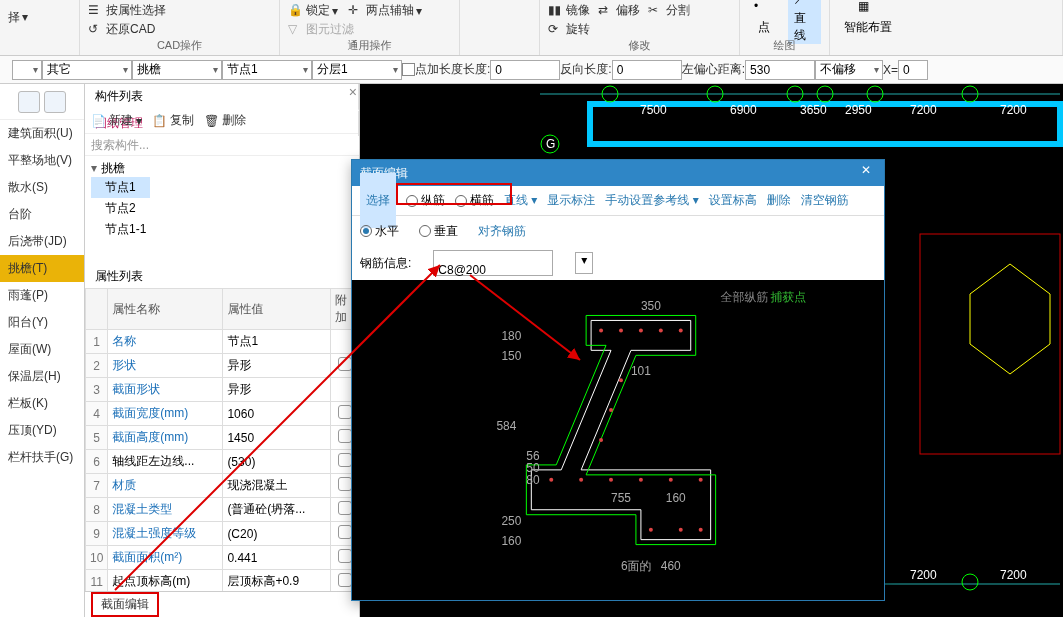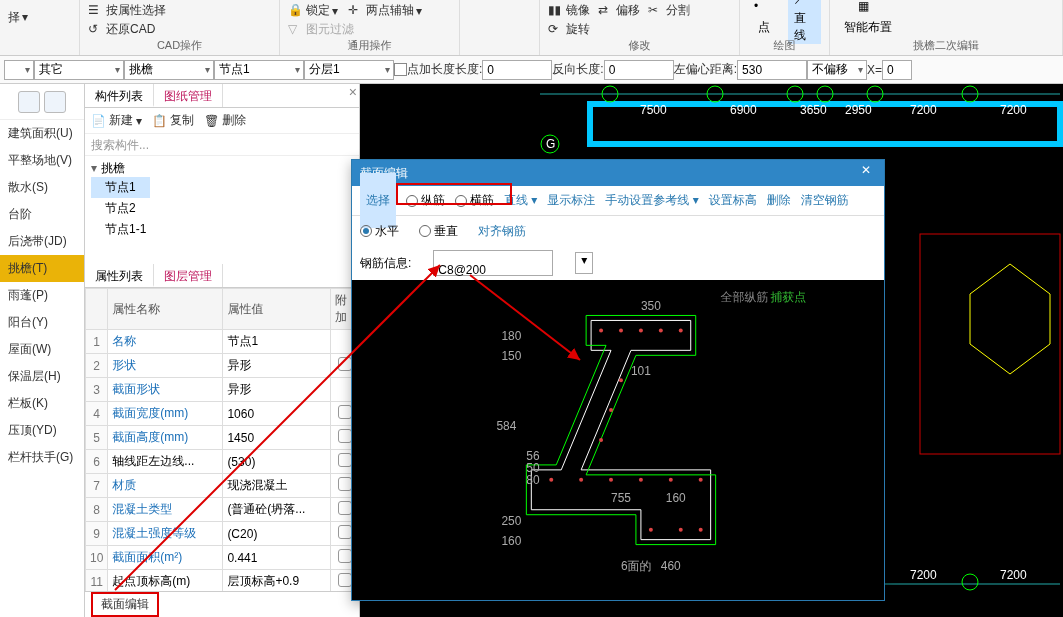--- a/index.html
+++ b/index.html
@@ -9,37 +9,37 @@
 .ribbon { height: 56px; background: #f5f5f5; display: flex; border-bottom: 1px solid #ccc; }
 .ribbon-group { border-right: 1px solid #ddd; padding: 2px 8px; display: flex; flex-direction: column; justify-content: space-between; }
 .ribbon-top { display: flex; gap: 8px; align-items: center; height: 30px; }
 .ribbon-label { text-align: center; color: #666; font-size: 11px; padding-top: 2px; }
 .ribbon-item { display: flex; align-items: center; gap: 2px; color: #333; cursor: pointer; }
 .ribbon-item .ico { width: 16px; height: 16px; display: inline-block; }
 .ribbon-big { display: flex; flex-direction: column; align-items: center; justify-content: center; padding: 0 6px; cursor: pointer; }
 .ribbon-big .ico { width: 20px; height: 20px; }
 
 
-.secondbar { height: 28px; background: #fafafa; border-bottom: 1px solid #ccc; display: flex; align-items: center; padding: 0 4px; gap: 0; }
+.secondbar { height: 28px; background: #fafafa; border-bottom: 1px solid #ccc; display: flex; align-items: center; padding: 0 12px; gap: 0; }
 .dd { height: 20px; border: 1px solid #aaa; background: #fff; padding: 0 16px 0 4px; display: flex; align-items: center; position: relative; cursor: pointer; }
 .dd::after { content: "▾"; position: absolute; right: 3px; font-size: 10px; color: #666; }
 .lbl { color: #333; }
 .txt { height: 20px; border: 1px solid #aaa; background: #fff; padding: 0 4px; display: flex; align-items: center; }
 .chk { width: 13px; height: 13px; border: 1px solid #888; background: #fff; }
 
 
 .leftnav { position: absolute; left: 0; top: 84px; width: 85px; bottom: 0; background: #fff; border-right: 1px solid #ccc; }
 .leftnav-top { height: 36px; display: flex; align-items: center; justify-content: center; gap: 4px; border-bottom: 1px solid #eee; }
 .leftnav-top .btn { width: 22px; height: 22px; border: 1px solid #bbb; border-radius: 3px; background: #eef4fb; }
 .navitem { padding: 5px 8px; color: #333; cursor: pointer; }
 .navitem.sel { background: #eab308; }
 
 
 .comp-panel { position: absolute; left: 85px; top: 84px; width: 275px; height: 180px; background: #fff; border-right: 1px solid #ccc; }
-.tabs { display: flex; height: 24px; border-bottom: 1px solid #ccc; }
+.tabs { display: flex; height: 24px; border-bottom: 1px solid #ccc; flex-direction: column; }
 .tab { padding: 4px 10px; border-right: 1px solid #ddd; color: #be185d; cursor: pointer; }
 .tab.active { background: #fff; border-bottom: 2px solid #fff; color: #000; }
 .toolbar2 { height: 26px; display: flex; align-items: center; gap: 10px; padding: 0 6px; border-bottom: 1px solid #eee; }
 .tbtn { display: flex; align-items: center; gap: 3px; color: #333; cursor: pointer; }
 .search { height: 22px; border-bottom: 1px solid #eee; padding: 3px 6px; color: #999; }
 .tree { padding: 4px 6px; }
 .tree .caret { color: #666; margin-right: 4px; }
 .tree .node { padding: 2px 0 2px 14px; cursor: pointer; }
 .tree .node.sel { background: #cde6ff; display: inline-block; padding: 2px 14px; }
 
@@ -154,21 +154,20 @@
     </div>
     <div class="ribbon-label">绘图</div>
   </div>
   <div class="ribbon-group" style="flex:1">
     <div class="ribbon-top">
       <div class="ribbon-big">
           <span class="ico">▦</span>
           <span>智能布置</span>
         </div>
     </div>
-    <div class="ribbon-label">挑檐二次编辑</div>
   </div>
 </div>
 
 <div class="secondbar">
   <div class="dd" style="width:30px"></div>
   <div class="dd" style="width:90px">
       <span>其它</span>
     </div>
   <div class="dd" style="width:90px">
       <span>挑檐</span>
@@ -186,21 +185,21 @@
       <span>0</span>
     </div>
   <span class="lbl">反向长度:</span>
   <div class="txt" style="width:70px">
       <span>0</span>
     </div>
   <span class="lbl">左偏心距离:</span>
   <div class="txt" style="width:70px">
       <span>530</span>
     </div>
-  <div class="dd" style="width:60px">
+  <div class="dd" style="width:68px">
       <span>不偏移</span>
     </div>
   <span class="lbl">X=</span>
   <div class="txt" style="width:30px">
       <span>0</span>
     </div>
 </div>
 
 <div class="leftnav">
   <div class="leftnav-top">

